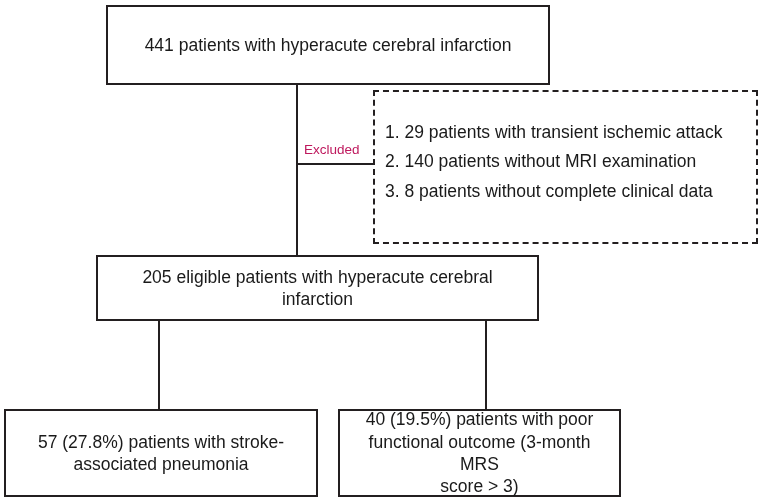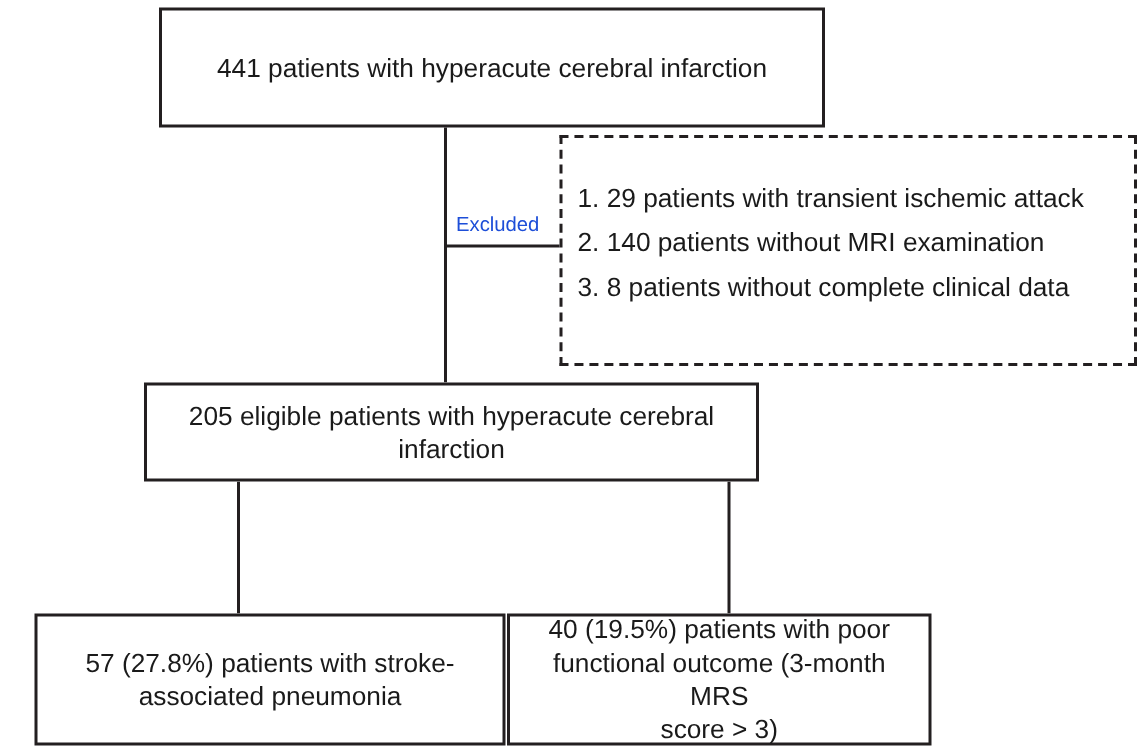--- a/index.html
+++ b/index.html
@@ -43,40 +43,39 @@
   #box-top {
     left: 95px;
     top: 5px;
     width: 444px;
     height: 80px;
     margin-left: 11px;
   }
   #box-eligible {
     left: 96px;
     top: 255px;
-    width: 410px;
+    width: 443px;
     height: 66px;
   }
   #box-excluded {
     left: 373px;
     top: 90px;
     width: 385px;
     height: 154px;
     border: 2.5px dashed #231f20;
     display: block;
     text-align: left;
     padding: 0;
     text-decoration: underline;
   }
   #box-sap {
     left: 4px;
     top: 409px;
     width: 314px;
     height: 88px;
-    margin-left: 19px;
   }
   #box-outcome {
     left: 338px;
     top: 409px;
     width: 283px;
     height: 88px;
   }
 
   
   .excl-list {
@@ -127,21 +126,21 @@
     top: 321px;
     height: 88px;
   }
 
   
   #excluded-label {
     position: absolute;
     left: 304px;
     top: 143px;
     font-size: 13.5px;
-    color: #1d4ed8;
+    color: #be185d;
     background: #ffffff;
     line-height: 1;
     white-space: nowrap;
   }
 </style>
 </head>
 <body>
 
 <div id="flowchart">
 

